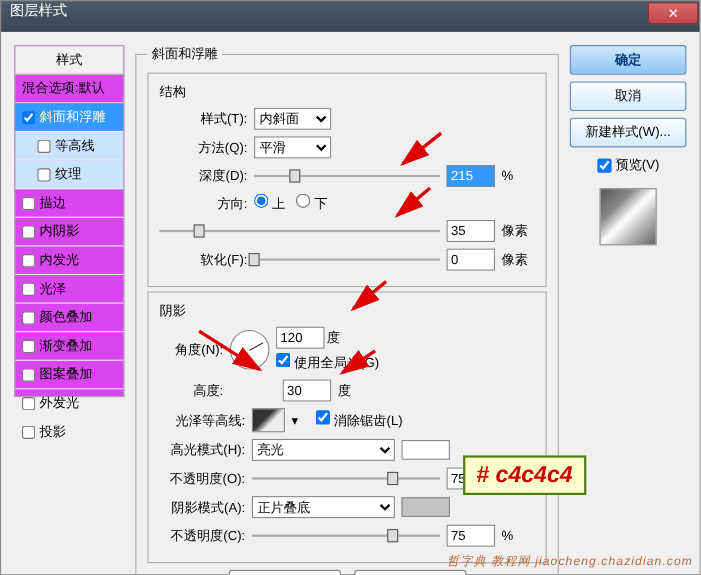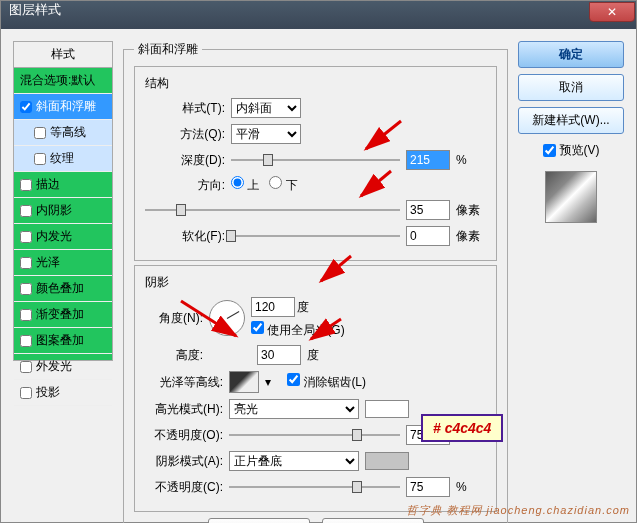--- a/index.html
+++ b/index.html
@@ -3,21 +3,21 @@
 <meta charset="utf-8">
 <style>
 * { box-sizing: border-box; margin: 0; padding: 0; font-family: "Microsoft YaHei", SimSun, sans-serif; font-size: 12px; }
 body { background: #e8e8e8; }
 .window { width: 637px; height: 523px; background: #f0f0f0; border: 1px solid #888; position: relative; }
 .titlebar { height: 28px; background: linear-gradient(#4a5a6a, #3a4656); color: #fff; display: flex; align-items: flex-start; padding: 0 8px; }
 .titlebar-text { font-size: 13px; }
 .close-btn { position: absolute; right: 1px; top: 1px; width: 46px; height: 20px; background: linear-gradient(#d96a6a, #c14545); color: #fff; text-align: center; line-height: 18px; border: 1px solid #8a3030; border-radius: 0 0 4px 4px; cursor: pointer; }
 .body { display: flex; padding: 12px; gap: 10px; height: calc(100% - 28px); }
 .left-panel { width: 100px; }
-.styles-list { border: 1px solid #aaa; background: #22c55e; height: 320px; }
+.styles-list { border: 1px solid #aaa; background: #d946ef; height: 320px; }
 .styles-header { background: #f0f0f0; border-bottom: 1px solid #aaa; padding: 4px 6px; text-align: center; }
 .style-item { padding: 4px 4px 4px 6px; display: flex; align-items: center; gap: 4px; border-bottom: 1px solid #eee; cursor: pointer; }
 .style-item.selected { background: #3399ff; color: #fff; }
 .style-item.indent { padding-left: 20px; background: #cce4ff; }
 .style-item input[type=checkbox] { width: 12px; height: 12px; }
 .center-panel { flex: 1; }
 fieldset { border: 1px solid #aaa; padding: 8px 10px; margin-bottom: 8px; }
 legend { padding: 0 4px; }
 .subfield { border: 1px solid #aaa; padding: 8px 10px; margin-bottom: 4px; }
 .row { display: flex; align-items: center; margin-bottom: 6px; gap: 6px; }
@@ -36,21 +36,21 @@
 .angle-widget { width: 36px; height: 36px; border: 1px solid #888; border-radius: 50%; position: relative; background: #fff; }
 .angle-widget::after { content: ""; position: absolute; width: 14px; height: 1px; background: #333; top: 50%; left: 50%; transform-origin: left; transform: rotate(-30deg); }
 .btn-row { display: flex; gap: 12px; justify-content: center; margin-top: 6px; }
 .btn { padding: 3px 14px; background: linear-gradient(#fefefe, #e6e6e6); border: 1px solid #888; border-radius: 3px; cursor: pointer; }
 .right-panel { width: 106px; display: flex; flex-direction: column; gap: 6px; align-items: stretch; }
 .rbtn { padding: 4px 6px; background: linear-gradient(#f8fcff, #d6ecff); border: 1px solid #5a8ac6; border-radius: 3px; text-align: center; cursor: pointer; }
 .rbtn.primary { background: linear-gradient(#cfe8ff, #8fc4f2); font-weight: bold; color: #003a80; }
 .preview-chk { display: flex; align-items: center; gap: 4px; justify-content: center; margin-top: 2px; }
 .preview-swatch { width: 52px; height: 52px; margin: 6px auto; border: 1px solid #888; background: linear-gradient(135deg, #555 0%, #888 30%, #fff 50%, #bbb 70%, #666 100%); }
 .arrow { position: absolute; pointer-events: none; }
-.note { position: absolute; border: 2px solid #4c1d95; background: #ffffcc; padding: 4px 10px; font-style: italic; font-weight: bold; color: #c00; font-size: 14px; }
+.note { position: absolute; border: 2px solid #4d7c0f; background: #ffffcc; padding: 4px 10px; font-style: italic; font-weight: bold; color: #c00; font-size: 21px; }
 .watermark { position: absolute; right: 6px; bottom: 4px; font-size: 11px; color: #b96a3a; letter-spacing: 1px; font-style: italic; }
 </style>
 </head>
 <body>
 
 <div class="window">
   <div class="titlebar">
     <span class="titlebar-text">图层样式</span>
     <div class="close-btn">✕</div>
   </div>

